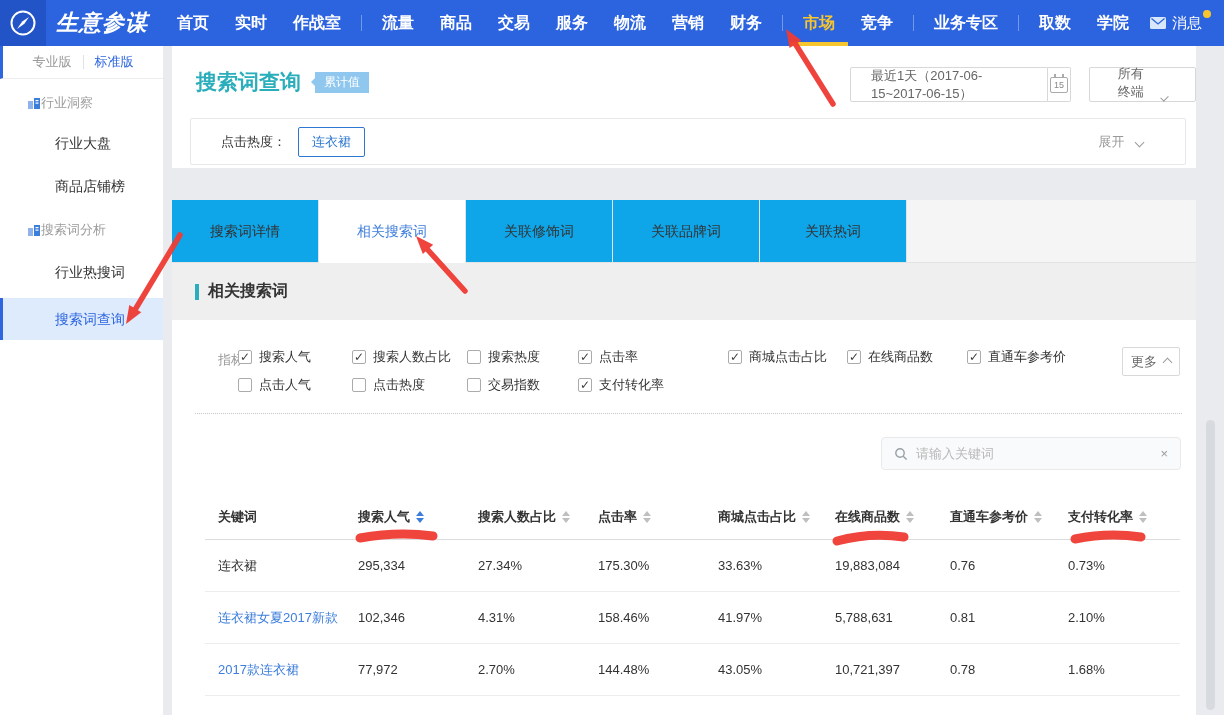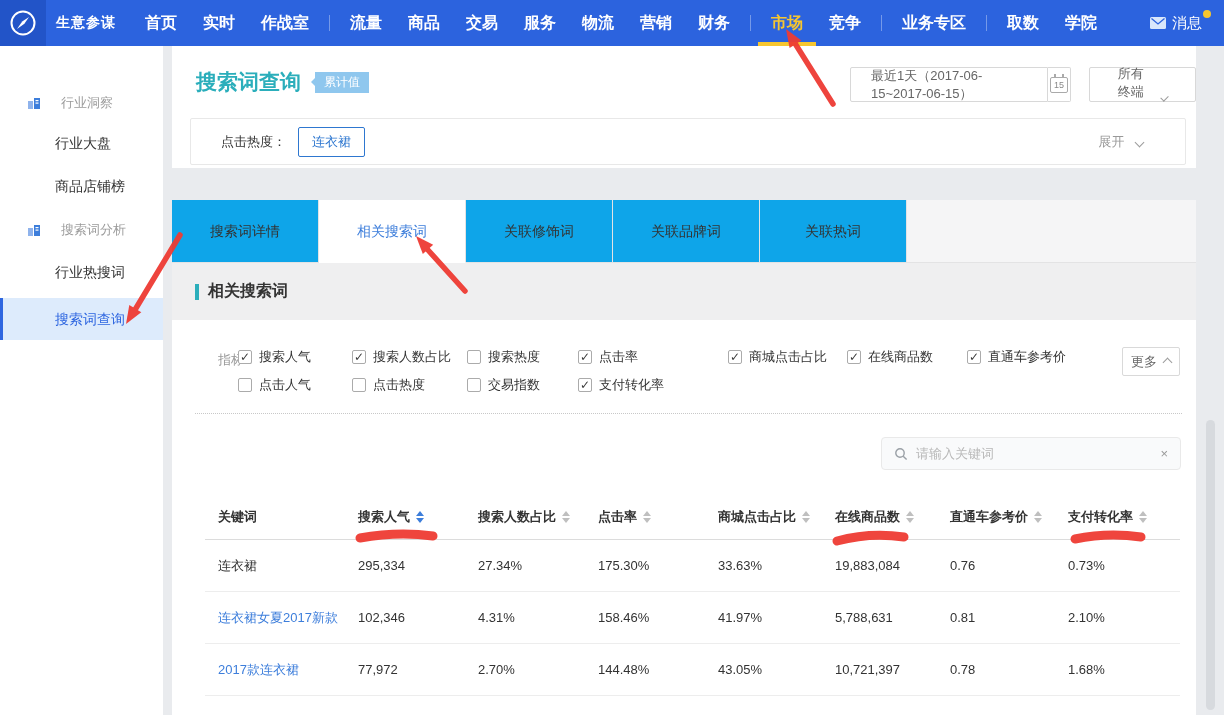--- a/index.html
+++ b/index.html
@@ -8,39 +8,39 @@
     position:relative; overflow:hidden;
     background:#E9EBEE;
     font-family:"Liberation Sans","DejaVu Sans",sans-serif;
     color:#333;
   }
   
   .topbar { position:absolute; top:0; left:0; width:1224px; height:46px;
     background:#2C63DE; display:flex; align-items:center; color:#fff; z-index:5; }
   .logo-block { width:46px; height:46px; background:#2254C8; display:flex;
     align-items:center; justify-content:center; flex:0 0 auto; }
-  .brand { font-size:14px; font-weight:bold; margin:0 16px 0 10px; letter-spacing:1px; }
+  .brand { font-size:22px; font-weight:bold; margin:0 16px 0 10px; letter-spacing:1px;font-style:italic; }
   .nav-item { font-size:16px; font-weight:bold; padding:0 13px; height:46px;
     line-height:46px; position:relative; cursor:pointer; white-space:nowrap; }
   .nav-item.active { color:#F7C62F; }
   .nav-item.active::after { content:""; position:absolute; left:50%; bottom:0;
     transform:translateX(-50%); width:58px; height:4px; background:#F7C62F; }
   .nav-divider { width:1px; height:16px; background:rgba(255,255,255,.35); margin:0 7px; }
   .msg { margin-left:auto; margin-right:22px; display:flex; align-items:center;
     gap:6px; font-size:15px; position:relative; cursor:pointer; }
   .msg-dot { position:absolute; top:-4px; right:-9px; width:8px; height:8px;
     border-radius:50%; background:#F7C62F; }
   
   .sidebar { position:absolute; top:46px; left:0; width:163px; height:669px; background:#fff; }
   .version-row { height:33px; border-bottom:1px solid #EDEDED; border-left:3px solid #2E66E0;
     display:flex; align-items:center; justify-content:center; font-size:13px; }
   .version-tab { padding:0 11px; cursor:pointer; color:#999; }
   .version-tab.active { color:#2E66E0; }
   .version-div { width:1px; height:14px; background:#E2E2E2; }
-  .side-group { position:absolute; left:27px; display:flex; align-items:center; gap:20px;
+  .side-group { position:absolute; left:27px; display:flex; align-items:center; gap:0;
     color:#9B9B9B; font-size:13px; cursor:pointer; }
   .side-item { position:absolute; left:55px; font-size:14px; color:#333; cursor:pointer; }
   .side-selected { position:absolute; left:0; top:252px; width:163px; height:42px;
     background:#DDEBFC; border-left:3px solid #2E66E0; line-height:42px; cursor:pointer; }
   .side-selected span { margin-left:52px; font-size:14px; color:#2E66E0; }
   
   .hdr { position:absolute; left:172px; top:46px; width:1024px; height:122px; background:#fff; }
   .title-row { position:absolute; left:24px; top:22px; display:flex; align-items:center; gap:14px; }
   .page-title { font-size:21px; font-weight:bold; color:#2BAEBB; }
   .badge { position:relative; background:#8FC7EE; color:#fff; font-size:12px;
@@ -157,20 +157,25 @@
     <svg width="16" height="12" viewBox="0 0 16 12">
       <rect x="0" y="0" width="16" height="12" rx="1.5" fill="#D9E7FB"></rect>
       <path d="M1.5 1.5 L8 7 L14.5 1.5" stroke="#2C63DE" stroke-width="1.3" fill="none"></path>
     </svg>
     <span>消息</span>
     <span class="msg-dot"></span>
   </div>
 </div>
 
 <div class="sidebar">
+  <div class="version-row">
+    <span class="version-tab">专业版</span>
+    <span class="version-div"></span>
+    <span class="version-tab active">标准版</span>
+  </div>
   <div class="side-group" style="top:48px">
     <svg width="14" height="14" viewBox="0 0 14 14">
       <rect x="1" y="5" width="5" height="8" fill="#8FB3EC"></rect>
         <rect x="7" y="2" width="6" height="11" fill="#3D7EDB"></rect>
       <rect x="8.5" y="4" width="3" height="1.2" fill="#fff"></rect>
         <rect x="8.5" y="6.5" width="3" height="1.2" fill="#fff"></rect>
     </svg>
     <span>行业洞察</span>
   </div>
   <div class="side-item" style="top:89px">行业大盘</div>

